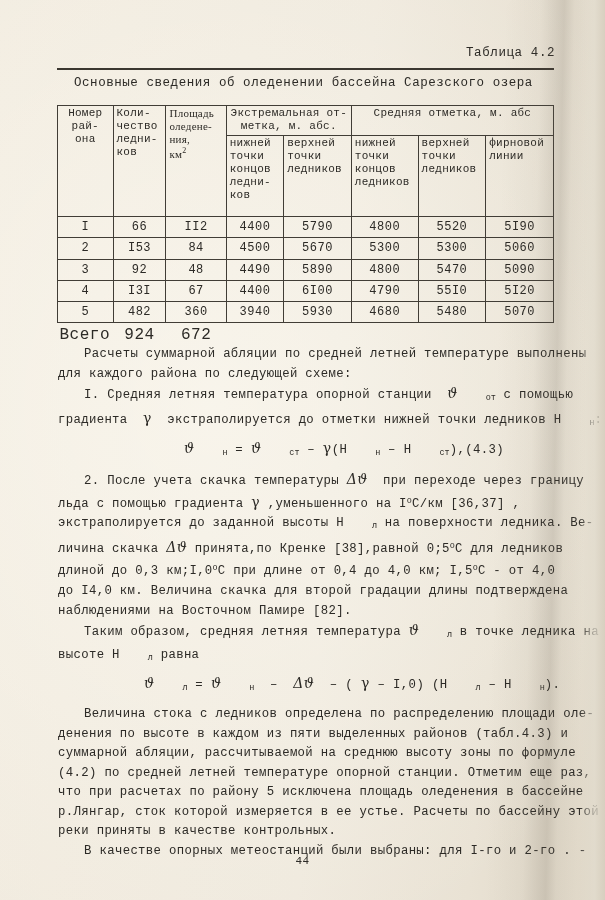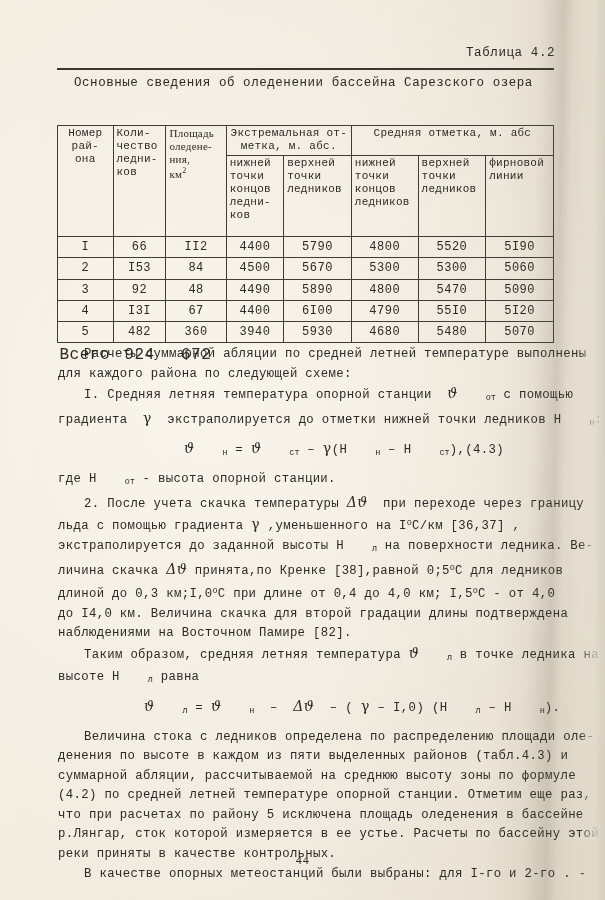--- a/index.html
+++ b/index.html
@@ -83,21 +83,20 @@
   
   .tbl {
     position: absolute;
     left: 57px;
     top: 105px;
     width: 497px;
     border-collapse: collapse;
     font-size: 11px;
     line-height: 1.19;
     letter-spacing: 0.25px;
-    margin-top: 20px;
   }
   .tbl td, .tbl th {
     border: 1px solid #413d36;
     padding: 1px 3px;
     vertical-align: top;
     font-weight: normal;
     text-align: left;
     background: transparent;
   }
   .tbl .grp {
@@ -318,23 +317,20 @@
         <span class="ln">для каждого района по следующей схеме:</span>
       </p>
 
       <p>
         <span class="ln"><span class="ind"></span><span>I. Средняя летняя температура опорной станции</span><span>  </span><span class="var">ϑ</span><span class="ssub">от</span><span> </span><span>с помощью</span></span>
         <span class="ln"><span>градиента</span><span>  </span><span class="gam">γ</span><span>  </span><span>экстраполируется до отметки нижней точки ледников Н</span><span class="ssub">н</span><span>:</span></span>
       </p>
 
       <span class="formula"><span class="fml-body"><span class="var">ϑ</span><span class="ssub">н</span> = <span class="var">ϑ</span><span class="ssub">ст</span> – <span class="gam">γ</span>(H<span class="ssub">н</span> – H<span class="ssub">ст</span>),</span><span class="fml-num">(4.3)</span></span>
 
-      <p>
-        <span class="ln"><span>где Н</span><span class="ssub">от</span><span> </span><span>- высота опорной станции.</span></span>
-      </p>
 
       <p>
         <span class="ln"><span class="ind"></span><span>2. После учета скачка температуры</span><span> </span><span class="var">Δϑ</span><span>  </span><span>при переходе через границу</span></span>
         <span class="ln"><span>льда с помощью градиента</span><span> </span><span class="gam">γ</span><span> </span><span>,уменьшенного на I</span><span class="ssup">o</span><span>С/км [36,37] ,</span></span>
         <span class="ln"><span>экстраполируется до заданной высоты Н</span><span class="ssub">л</span><span> </span><span>на поверхности ледника. Ве-</span></span>
         <span class="ln"><span>личина скачка</span><span> </span><span class="var">Δϑ</span><span> </span><span>принята,по Кренке [38],равной 0;5</span><span class="ssup">o</span><span>С для ледников</span></span>
         <span class="ln"><span>длиной до 0,3 км;I,0</span><span class="ssup">o</span><span>С при длине от 0,4 до 4,0 км; I,5</span><span class="ssup">o</span><span>С - от 4,0</span></span>
         <span class="ln">до I4,0 км. Величина скачка для второй градации длины подтверждена</span>
         <span class="ln">наблюдениями на Восточном Памире [82].</span>
       </p>

